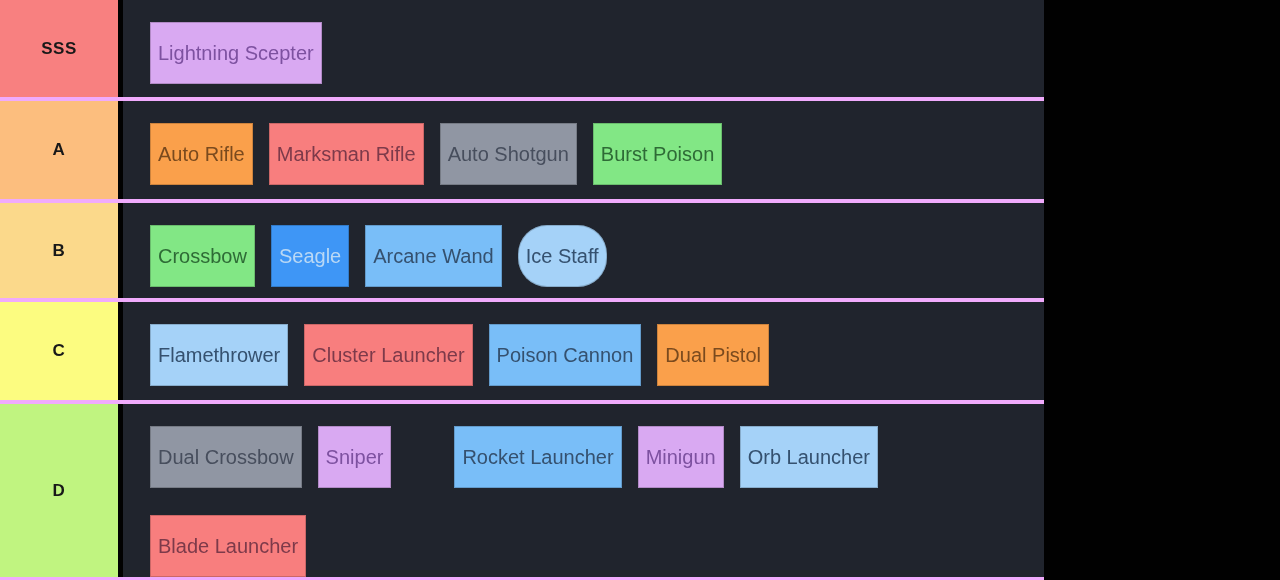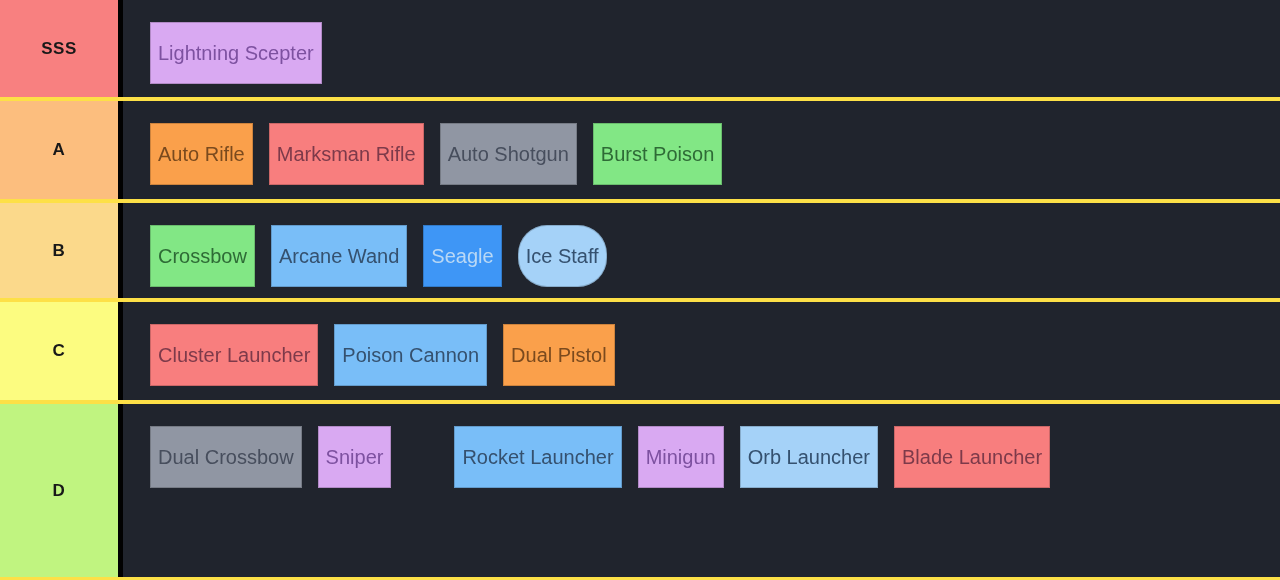--- a/index.html
+++ b/index.html
@@ -2,23 +2,23 @@
 <html><head>
 <meta charset="utf-8">
 <style>
   html, body {
     margin: 0;
     padding: 0;
     background: #010101;
     font-family: "Liberation Sans", "DejaVu Sans", sans-serif;
   }
   .tierlist {
-    width: 1280px;
+    width: 1044px;
     height: 580px;
-    background: #fde047;
+    background: #f0abfc;
     display: flex;
     flex-direction: column;
     gap: 4px;
     padding-bottom: 3px;
     box-sizing: border-box;
     overflow: hidden;
   }
   .tier-row {
     display: flex;
     flex: 0 0 auto;
@@ -89,31 +89,32 @@
         <div class="item" style="background: rgb(130, 231, 133); color: rgb(46, 107, 54);">Burst Poison</div>
       </div>
   </div>
 
   <div class="tier-row">
     <div class="tier-label" style="background: rgb(251, 217, 139);">
       <span class="tier-label-text" style="color: rgb(24, 24, 24);">B</span>
     </div>
     <div class="tier-content">
         <div class="item" style="background: rgb(130, 231, 133); color: rgb(46, 107, 54);">Crossbow</div>
+        <div class="item" style="background: rgb(62, 150, 246); color: rgb(185, 216, 245);">Seagle</div>
         <div class="item" style="background: rgb(121, 190, 248); color: rgb(53, 81, 111);">Arcane Wand</div>
-        <div class="item" style="background: rgb(62, 150, 246); color: rgb(185, 216, 245);">Seagle</div>
         <div class="item" style="background: rgb(165, 210, 248); color: rgb(53, 81, 111); border-radius: 29px;">Ice Staff</div>
       </div>
   </div>
 
   <div class="tier-row">
     <div class="tier-label" style="background: rgb(252, 252, 128);">
       <span class="tier-label-text" style="color: rgb(24, 24, 24);">C</span>
     </div>
     <div class="tier-content">
+        <div class="item" style="background: rgb(165, 210, 248); color: rgb(53, 81, 111);">Flamethrower</div>
         <div class="item" style="background: rgb(248, 126, 126); color: rgb(125, 58, 74);">Cluster Launcher</div>
         <div class="item" style="background: rgb(121, 190, 248); color: rgb(53, 81, 111);">Poison Cannon</div>
         <div class="item" style="background: rgb(250, 160, 75); color: rgb(122, 74, 30);">Dual Pistol</div>
       </div>
   </div>
 
   <div class="tier-row">
     <div class="tier-label" style="background: rgb(192, 244, 128);">
       <span class="tier-label-text" style="color: rgb(24, 24, 24);">D</span>
     </div>

